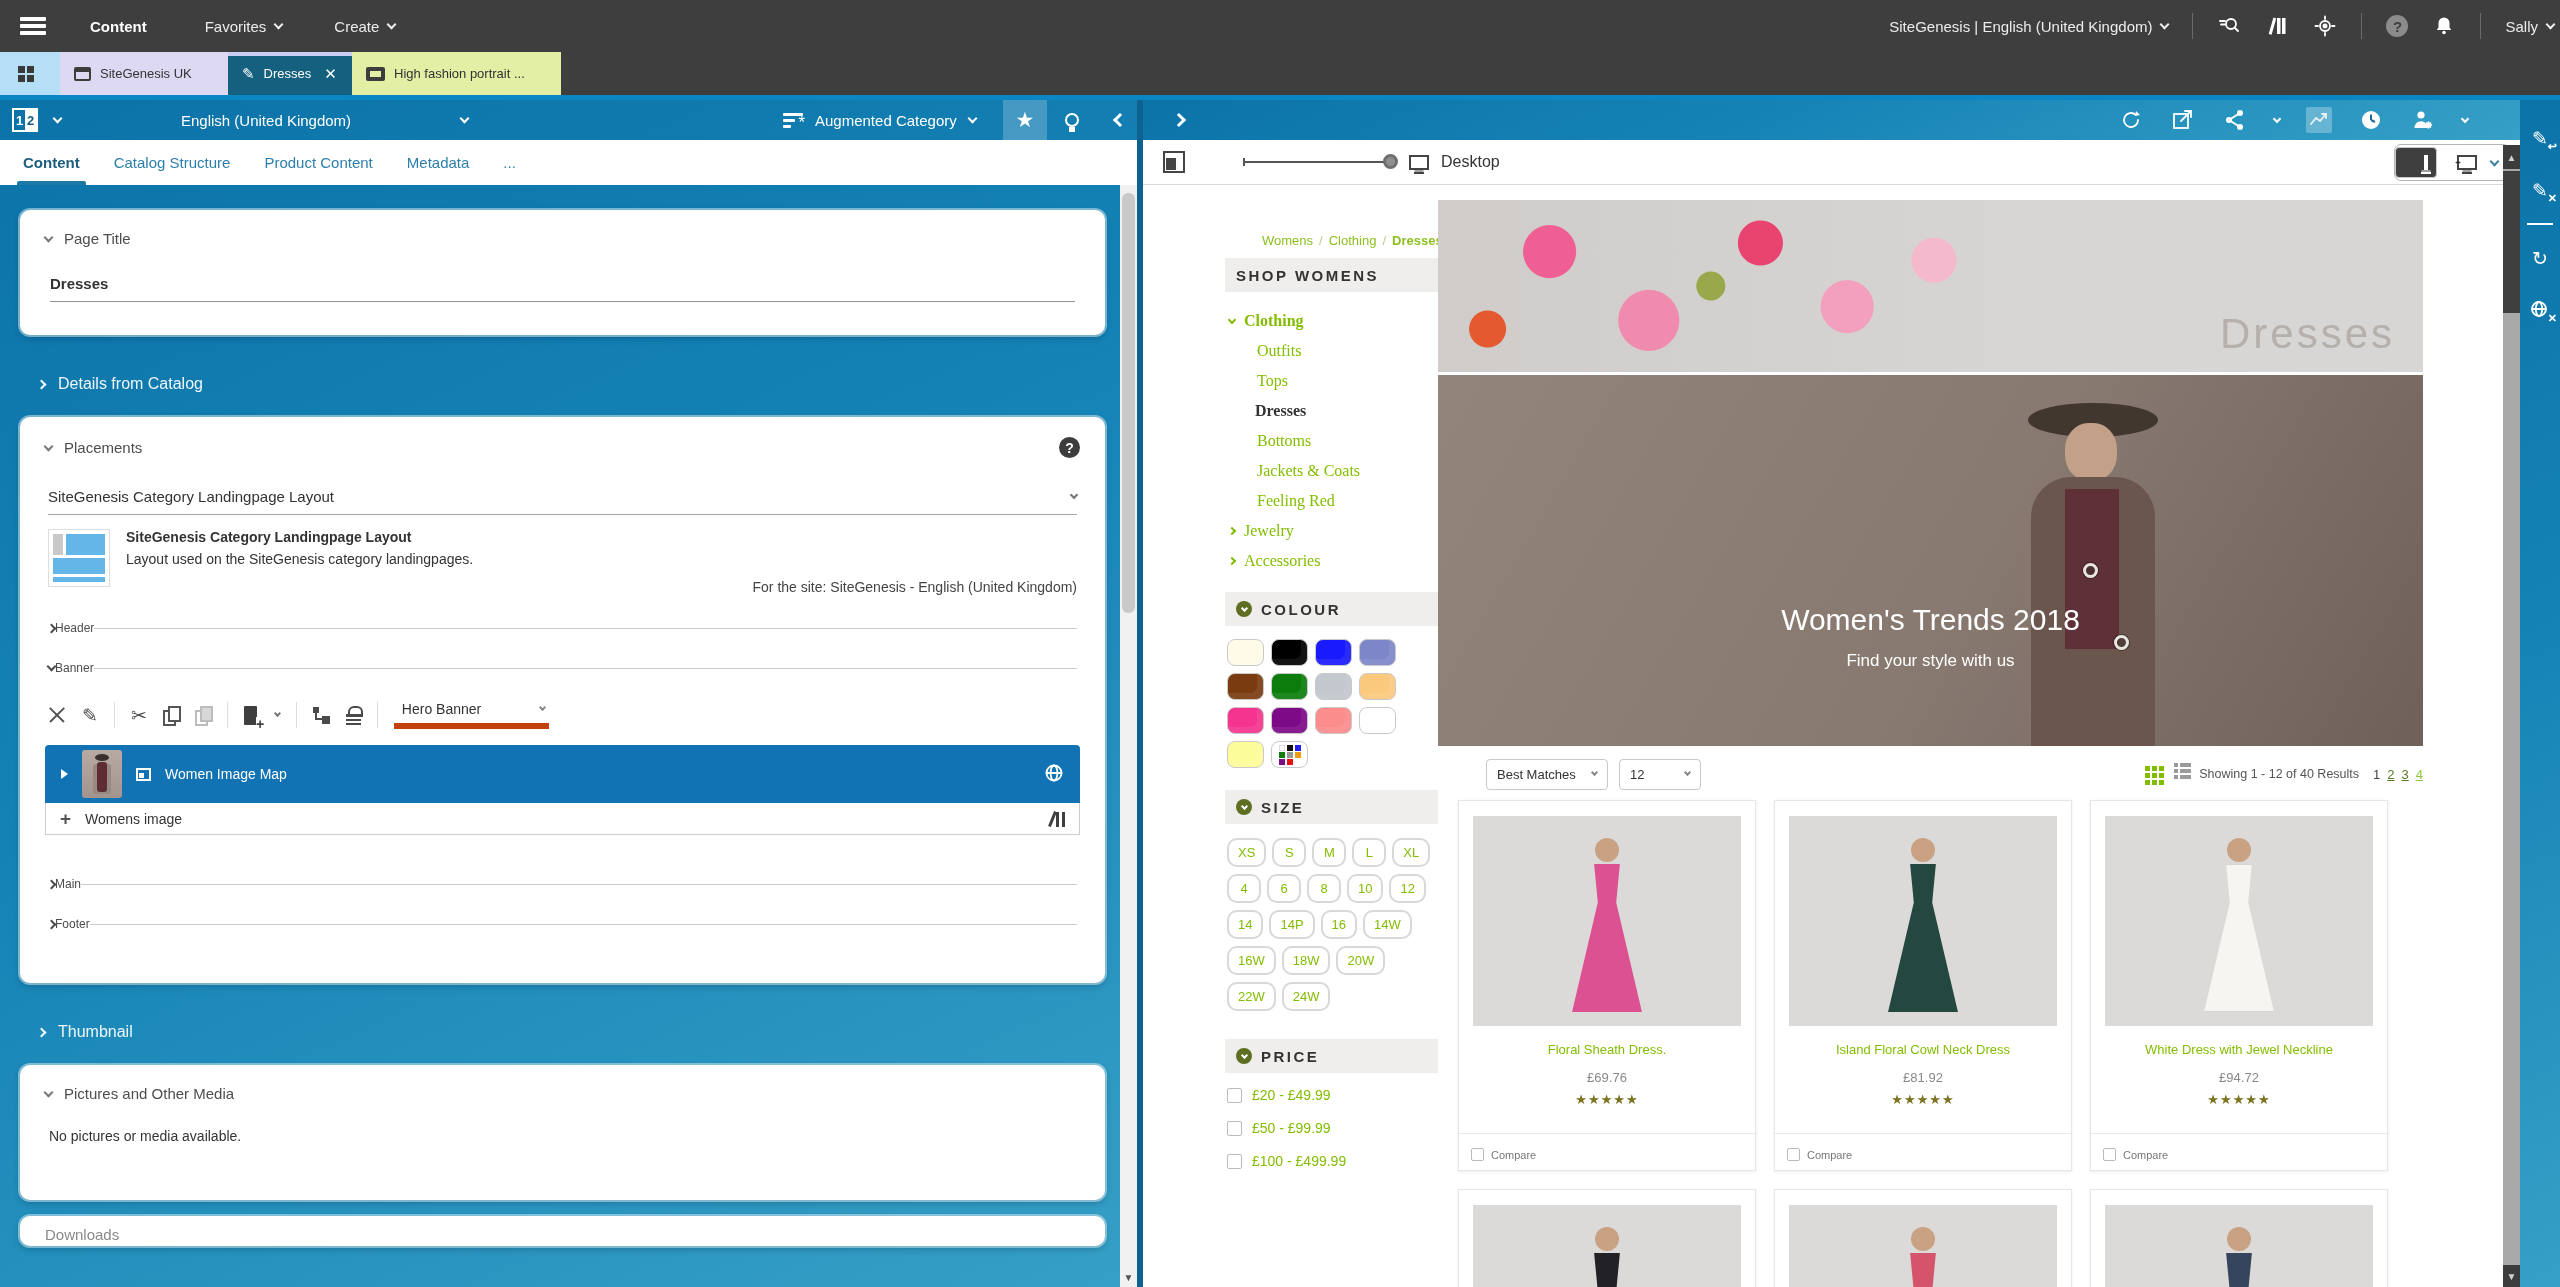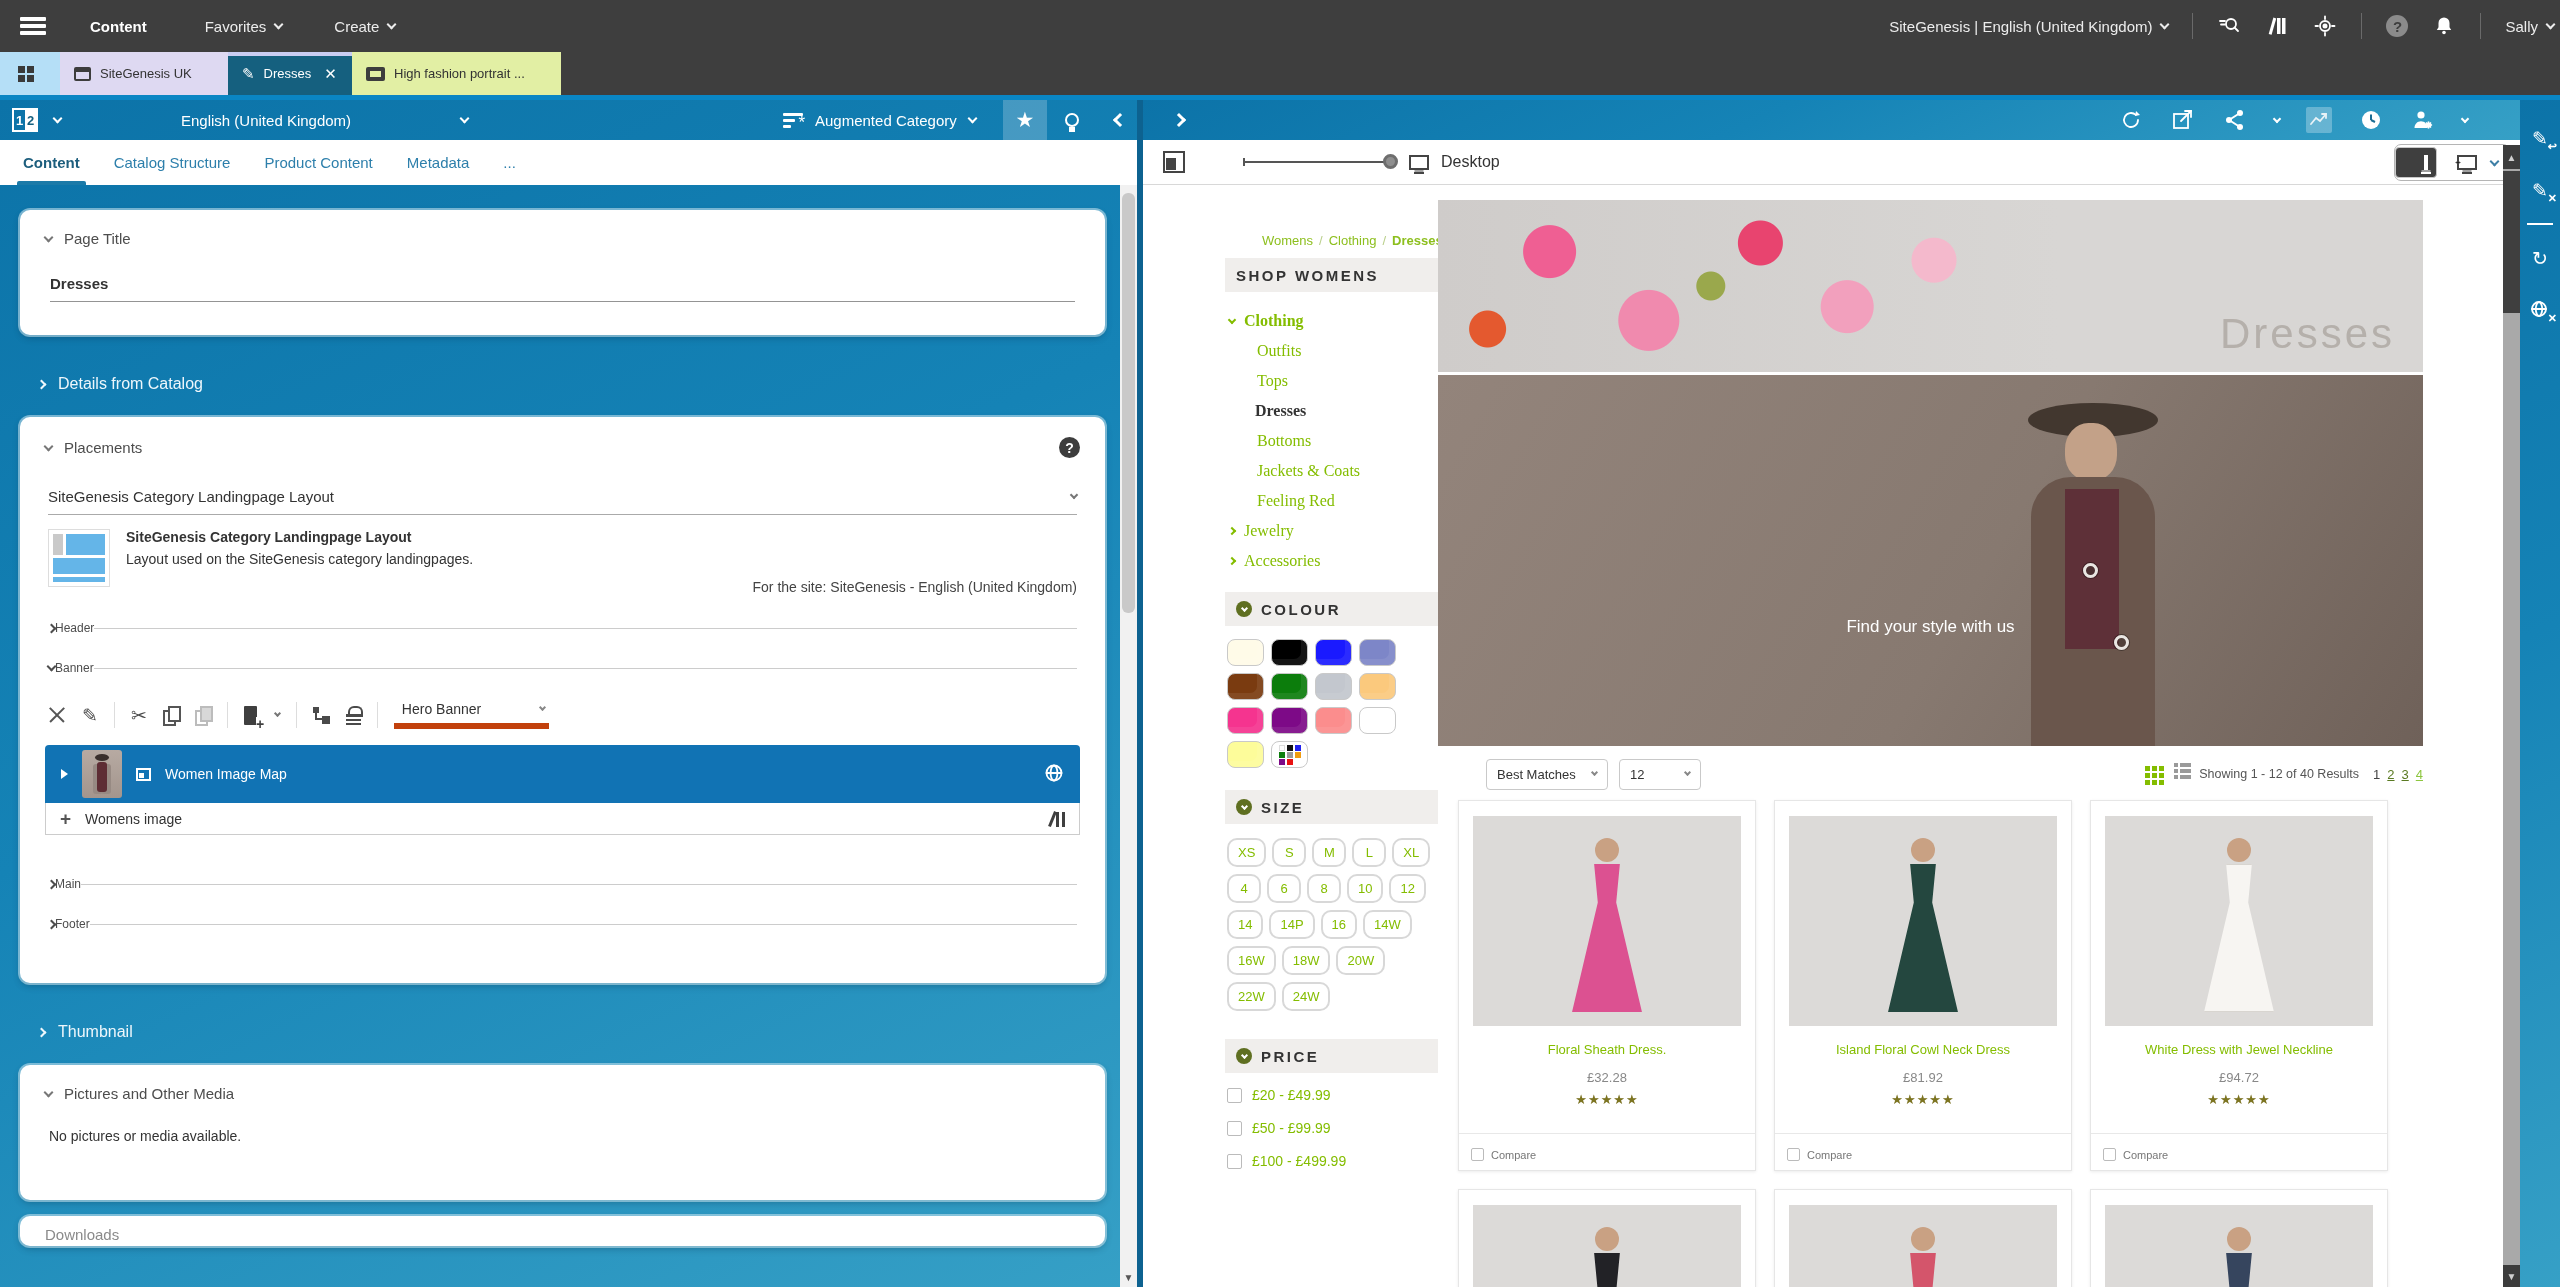--- a/index.html
+++ b/index.html
@@ -594,20 +594,21 @@
       <div class="hero-main">
         <div class="woman">
             <i class="hat"></i>
             <i class="face"></i>
             <i class="body"></i>
             <i class="shirt"></i>
           </div>
         <i class="hotspot" style="left:645px;top:188px"></i>
         <i class="hotspot" style="left:676px;top:260px"></i>
         <div class="hero-text">
+          <div class="t1">Women's Trends 2018</div>
           <div class="t2">Find your style with us</div>
         </div>
       </div>
 
       <div class="shop-col">
         <div class="band" style="letter-spacing:2.5px">
             <span>SHOP WOMENS</span>
           </div>
         <div class="nav-list">
             <div class="nav-row expanded">
@@ -745,21 +746,21 @@
         </div>
       </div>
 
       <div class="pgrid">
           <div class="pcard">
             <div class="pimg">
               <i class="phead"></i>
               <i class="pdress" style="background: rgb(220, 81, 145);"></i>
             </div>
             <div class="pname">Floral Sheath Dress.</div>
-            <div class="pprice">£32.28</div>
+            <div class="pprice">£69.76</div>
             <div class="pstars">
               <span class="base">★★★★★</span>
               <span class="fill" style="width: 90%;">★★★★★</span>
             </div>
             <i class="pdiv"></i>
             <div class="pcompare">
               <i class="cb"></i>
               <span>Compare</span>
             </div>
           </div>

